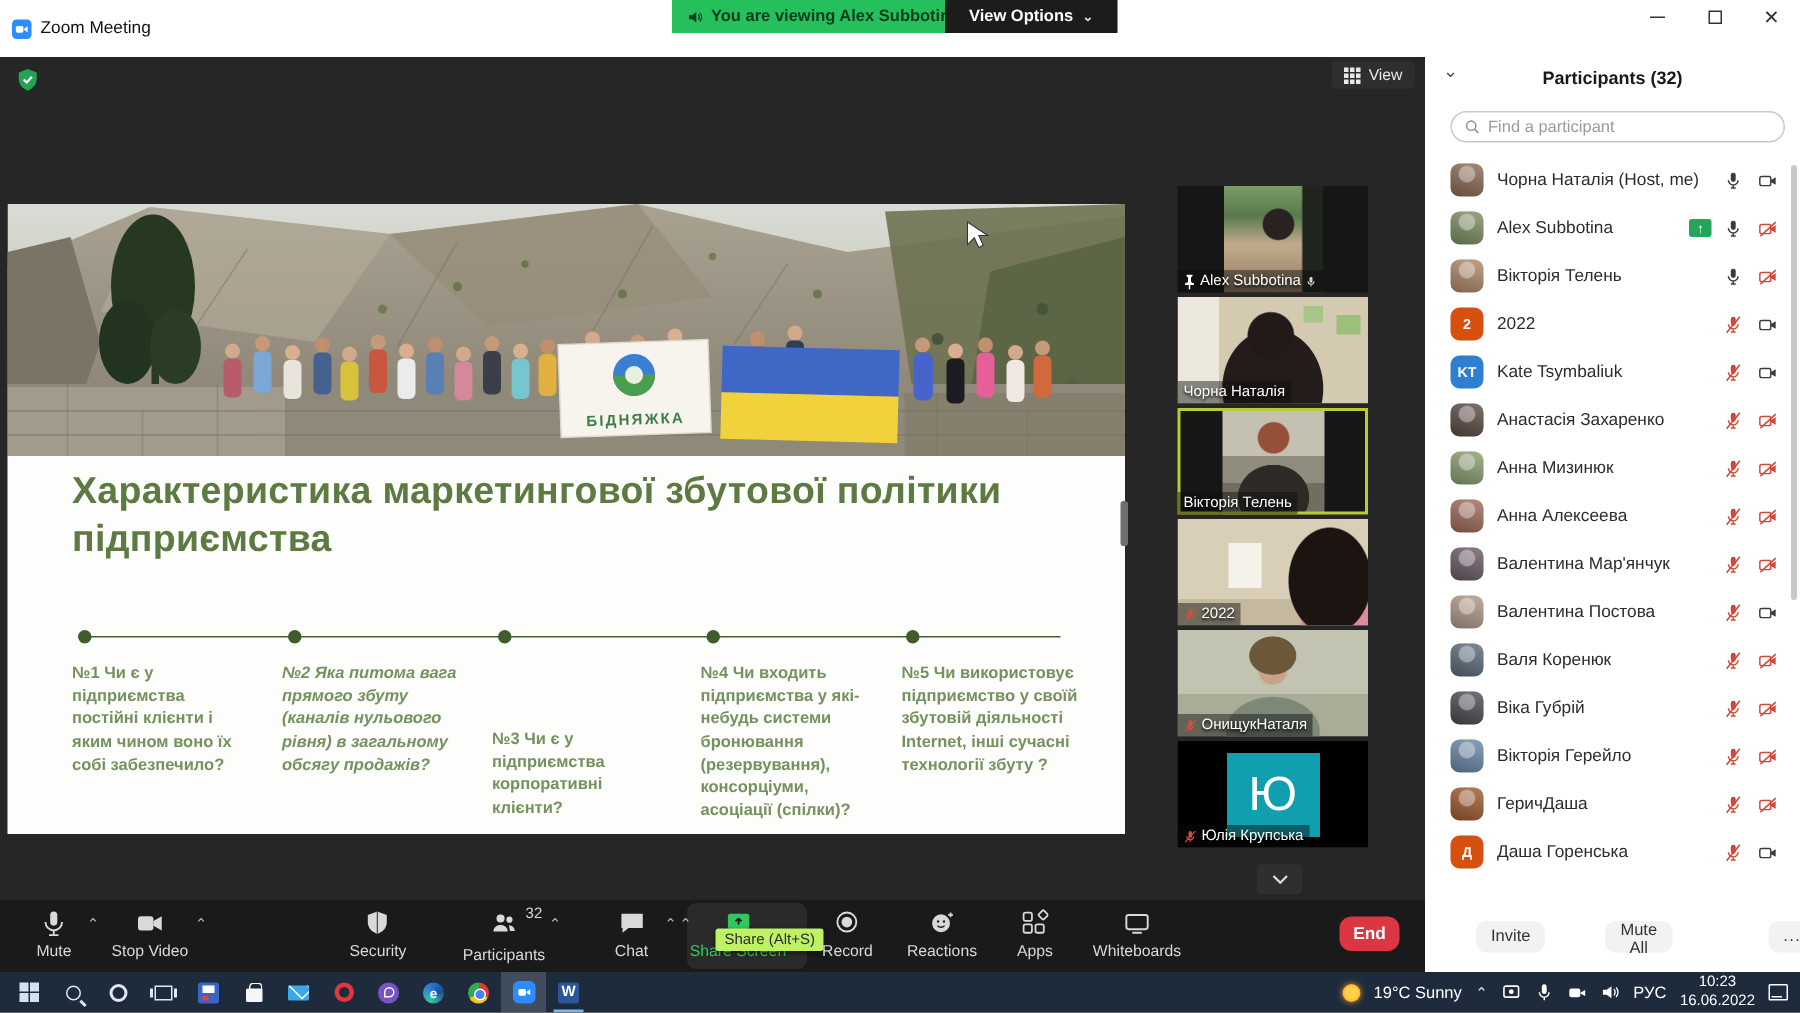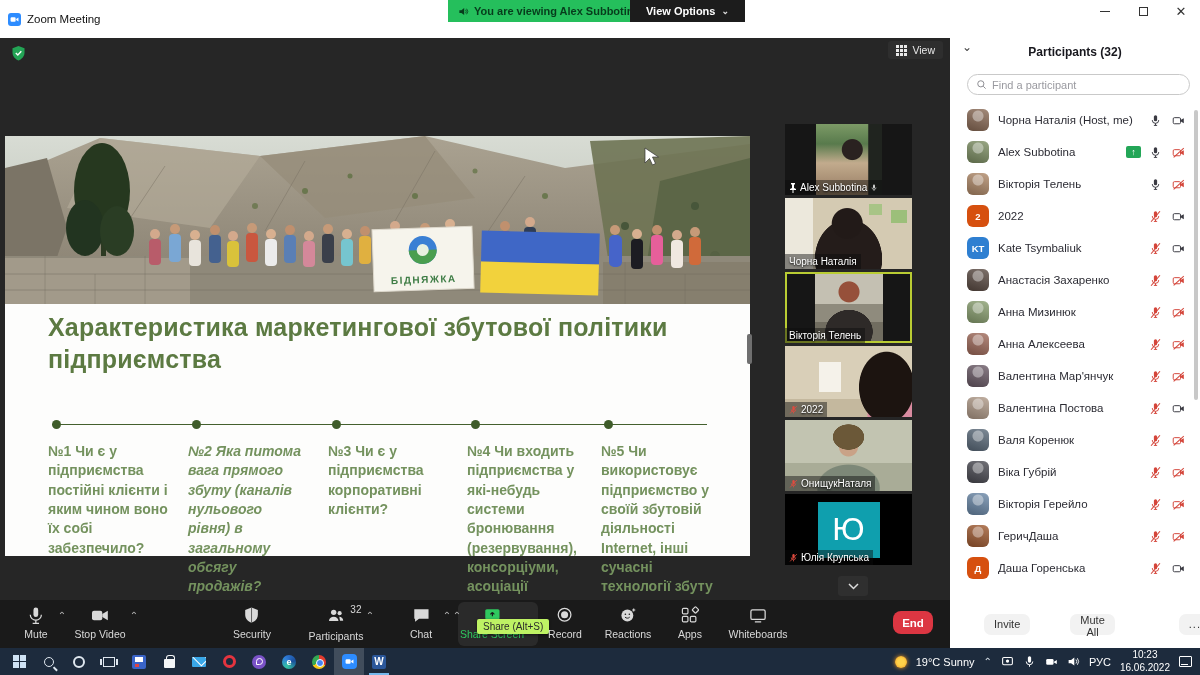--- a/index.html
+++ b/index.html
@@ -33,21 +33,21 @@
 
   .shared-photo { position:absolute; left:5px; top:98px; width:745px; height:168px; }
   .shared-photo svg { display:block; }
 
   .slide { position:absolute; left:5px; top:266px; width:745px; height:252px; background:#fdfdfc; }
   .slide-title { position:absolute; left:43px; top:8px; width:680px; font-size:25px; font-weight:bold; color:#5c7a42; line-height:1.26; letter-spacing:.2px; }
   .timeline { position:absolute; left:47px; top:116px; width:655px; height:10px; }
   .timeline .tl-line { position:absolute; left:0; right:0; top:4px; height:1px; background:#44602e; }
   .timeline .dot { position:absolute; top:0; width:9px; height:9px; border-radius:50%; background:#3f5c2a; }
   .questions { position:absolute; left:0; top:138px; width:745px; }
-  .questions .q { position:absolute; width:120px; font-size:14px; color:#74925e; line-height:1.38; font-weight:bold; }
+  .questions .q { position:absolute; width:120px; font-size:11px; color:#74925e; line-height:1.38; font-weight:bold; }
 
   .content-scrollbar { position:absolute; left:747px; top:296px; width:5px; height:30px; background:#6f6f6f; border-radius:2px; }
 
   
   .thumbs { position:absolute; left:785px; top:86px; width:127px; }
   .thumb { position:relative; width:127px; height:71px; margin-bottom:3px; background:#161616; overflow:hidden; }
   .thumb[data-active="true"] { outline:2px solid #b9cc33; outline-offset:-2px; }
   .thumb-media { height:100%; width:100%; }
   .thumb[data-variant="alex"] .thumb-media { width:66px; margin:0 auto;
     background-image:
@@ -348,21 +348,21 @@
           <span class="dot" style="left:0"></span>
           <span class="dot" style="left:140px"></span>
           <span class="dot" style="left:280px"></span>
           <span class="dot" style="left:419px"></span>
           <span class="dot" style="left:552px"></span>
         </div>
         <div class="questions">
 
         <div class="q" style="left: 43px;">№1 Чи є у підприємства постійні клієнти і яким чином воно їх собі забезпечило?</div>
             <div class="q" style="left: 183px; font-style: italic;">№2 Яка питома вага прямого збуту (каналів нульового рівня) в загальному обсягу продажів?</div>
-            <div class="q" style="left: 323px;">№3 Чи є у підприємства корпоративні клієнти?</div>
+            <div class="q" style="left: 323px; margin-top: 44px;">№3 Чи є у підприємства корпоративні клієнти?</div>
             <div class="q" style="left: 462px;">№4 Чи входить підприємства у які-небудь системи бронювання (резервування), консорціуми, асоціації (спілки)?</div>
             <div class="q" style="left: 596px;">№5 Чи використовує підприємство у своїй збутовій діяльності Internet, інші сучасні технології збуту ?</div>
           </div>
       </div>
 
       <div class="content-scrollbar"></div>
 
       <div class="thumbs">
 
           <div class="thumb" data-variant="alex" data-pinned="true" data-muted="false" data-active="false">

